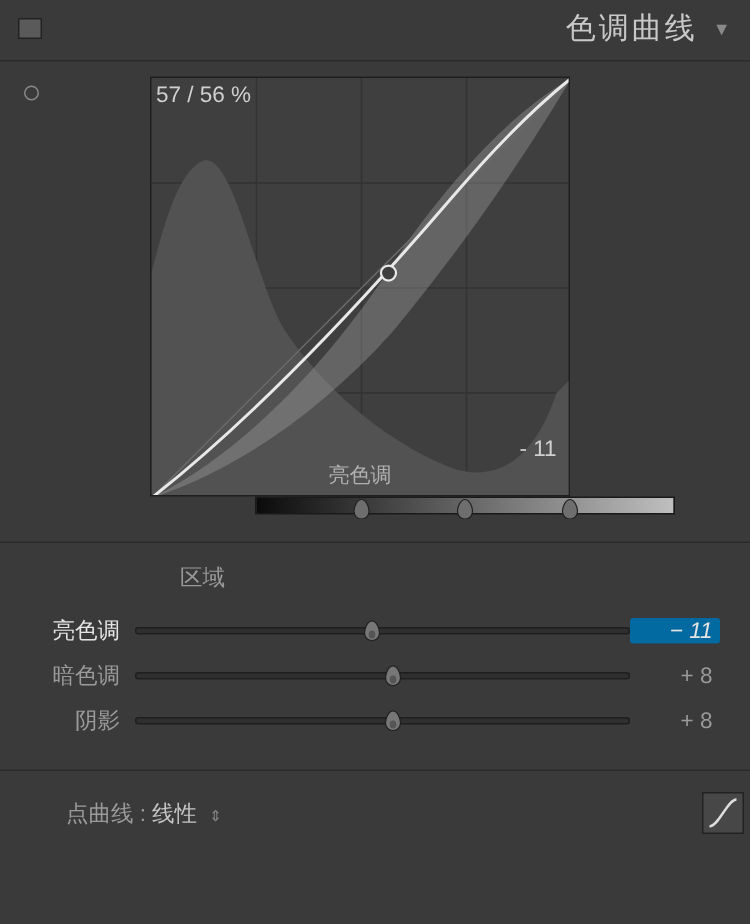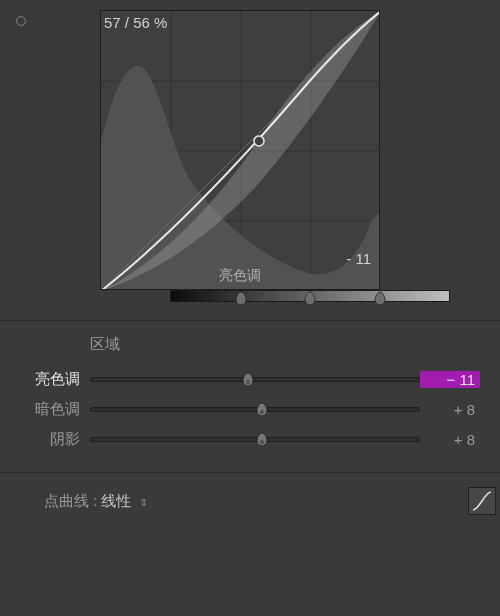--- a/index.html
+++ b/index.html
@@ -14,39 +14,44 @@
   .curve-wrap { position: relative; margin-left: 70px; width: 280px; }
   .curve-readout { position: absolute; top: 4px; left: 4px; color: #d0d0d0; font-size: 15px; z-index: 5; }
   .curve-box { width: 280px; height: 280px; border: 1px solid #1e1e1e; position: relative; overflow: hidden; background: #3f3f3f; }
   .curve-svg { position: absolute; top:0; left:0; }
   .curve-region-label { position: absolute; bottom: 4px; left: 50%; transform: translateX(-50%); color: #b0b0b0; font-size: 14px; }
   .curve-region-value { position: absolute; bottom: 22px; right: 8px; color: #d0d0d0; font-size: 15px; }
   .gradient-strip { width: 280px; height: 12px; background: linear-gradient(to right, #0b0b0b, #bfbfbf); margin-left: 70px; border: 1px solid #1a1a1a; position: relative; }
   .split-handle { position: absolute; top: 0px; width: 14px; height: 14px; }
   .split-handle svg { display:block; }
   .sliders-section { padding: 14px 20px 18px 20px; border-bottom: 1px solid #2a2a2a; }
-  .section-label { margin-left: 70px; color: #9a9a9a; font-size: 15px; margin-bottom: 10px; }
+  .section-label { margin-left: 100px; color: #9a9a9a; font-size: 15px; margin-bottom: 10px; }
   .slider-row { display: flex; align-items: center; height: 30px; }
   .slider-label { width: 60px; text-align: right; margin-right: 10px; font-size: 15px; }
   .slider-track { flex: 1; height: 5px; background: #2f2f2f; border: 1px solid #1f1f1f; border-radius: 2px; position: relative; }
   .slider-thumb { position: absolute; top: -6px; width: 14px; height: 16px; transform: translateX(-50%); }
   .slider-value { width: 60px; text-align: right; font-size: 15px; padding-right: 5px; }
   .row-active .slider-label { color: #e4e4e4; }
-  .row-active .slider-value { color: #e4e4e4; background: #a21caf; border-radius: 2px; }
+  .row-active .slider-value { color: #e4e4e4; background: #0369a1; border-radius: 2px; font-style: italic; }
   .footer { padding: 14px 4px; display: flex; align-items: center; }
   .footer-label { margin-left: 40px; color: #9a9a9a; font-size: 15px; }
   .footer-select { margin-left: 4px; color: #c4c4c4; font-size: 15px; }
   .footer-sel-icon { margin-left: 4px; color: #888; font-size: 10px; }
   .footer-curve-btn { margin-left: auto; width: 28px; height: 28px; border: 1px solid #222; background: #474747; display:flex; align-items:center; justify-content:center; }
 </style>
 </head>
 <body>
 
 <div class="panel">
 
+  <div class="header">
+    <div class="header-toggle"></div>
+    <div class="header-title">色调曲线</div>
+    <div class="header-chevron">▼</div>
+  </div>
 
   <div class="curve-section">
     <div style="position:relative;">
       <div class="radio"></div>
     </div>
     <div class="curve-wrap">
       <div class="curve-readout">57 / 56 %</div>
       <div class="curve-box">
         <svg class="curve-svg" width="280" height="280" viewBox="0 0 280 280">
 

